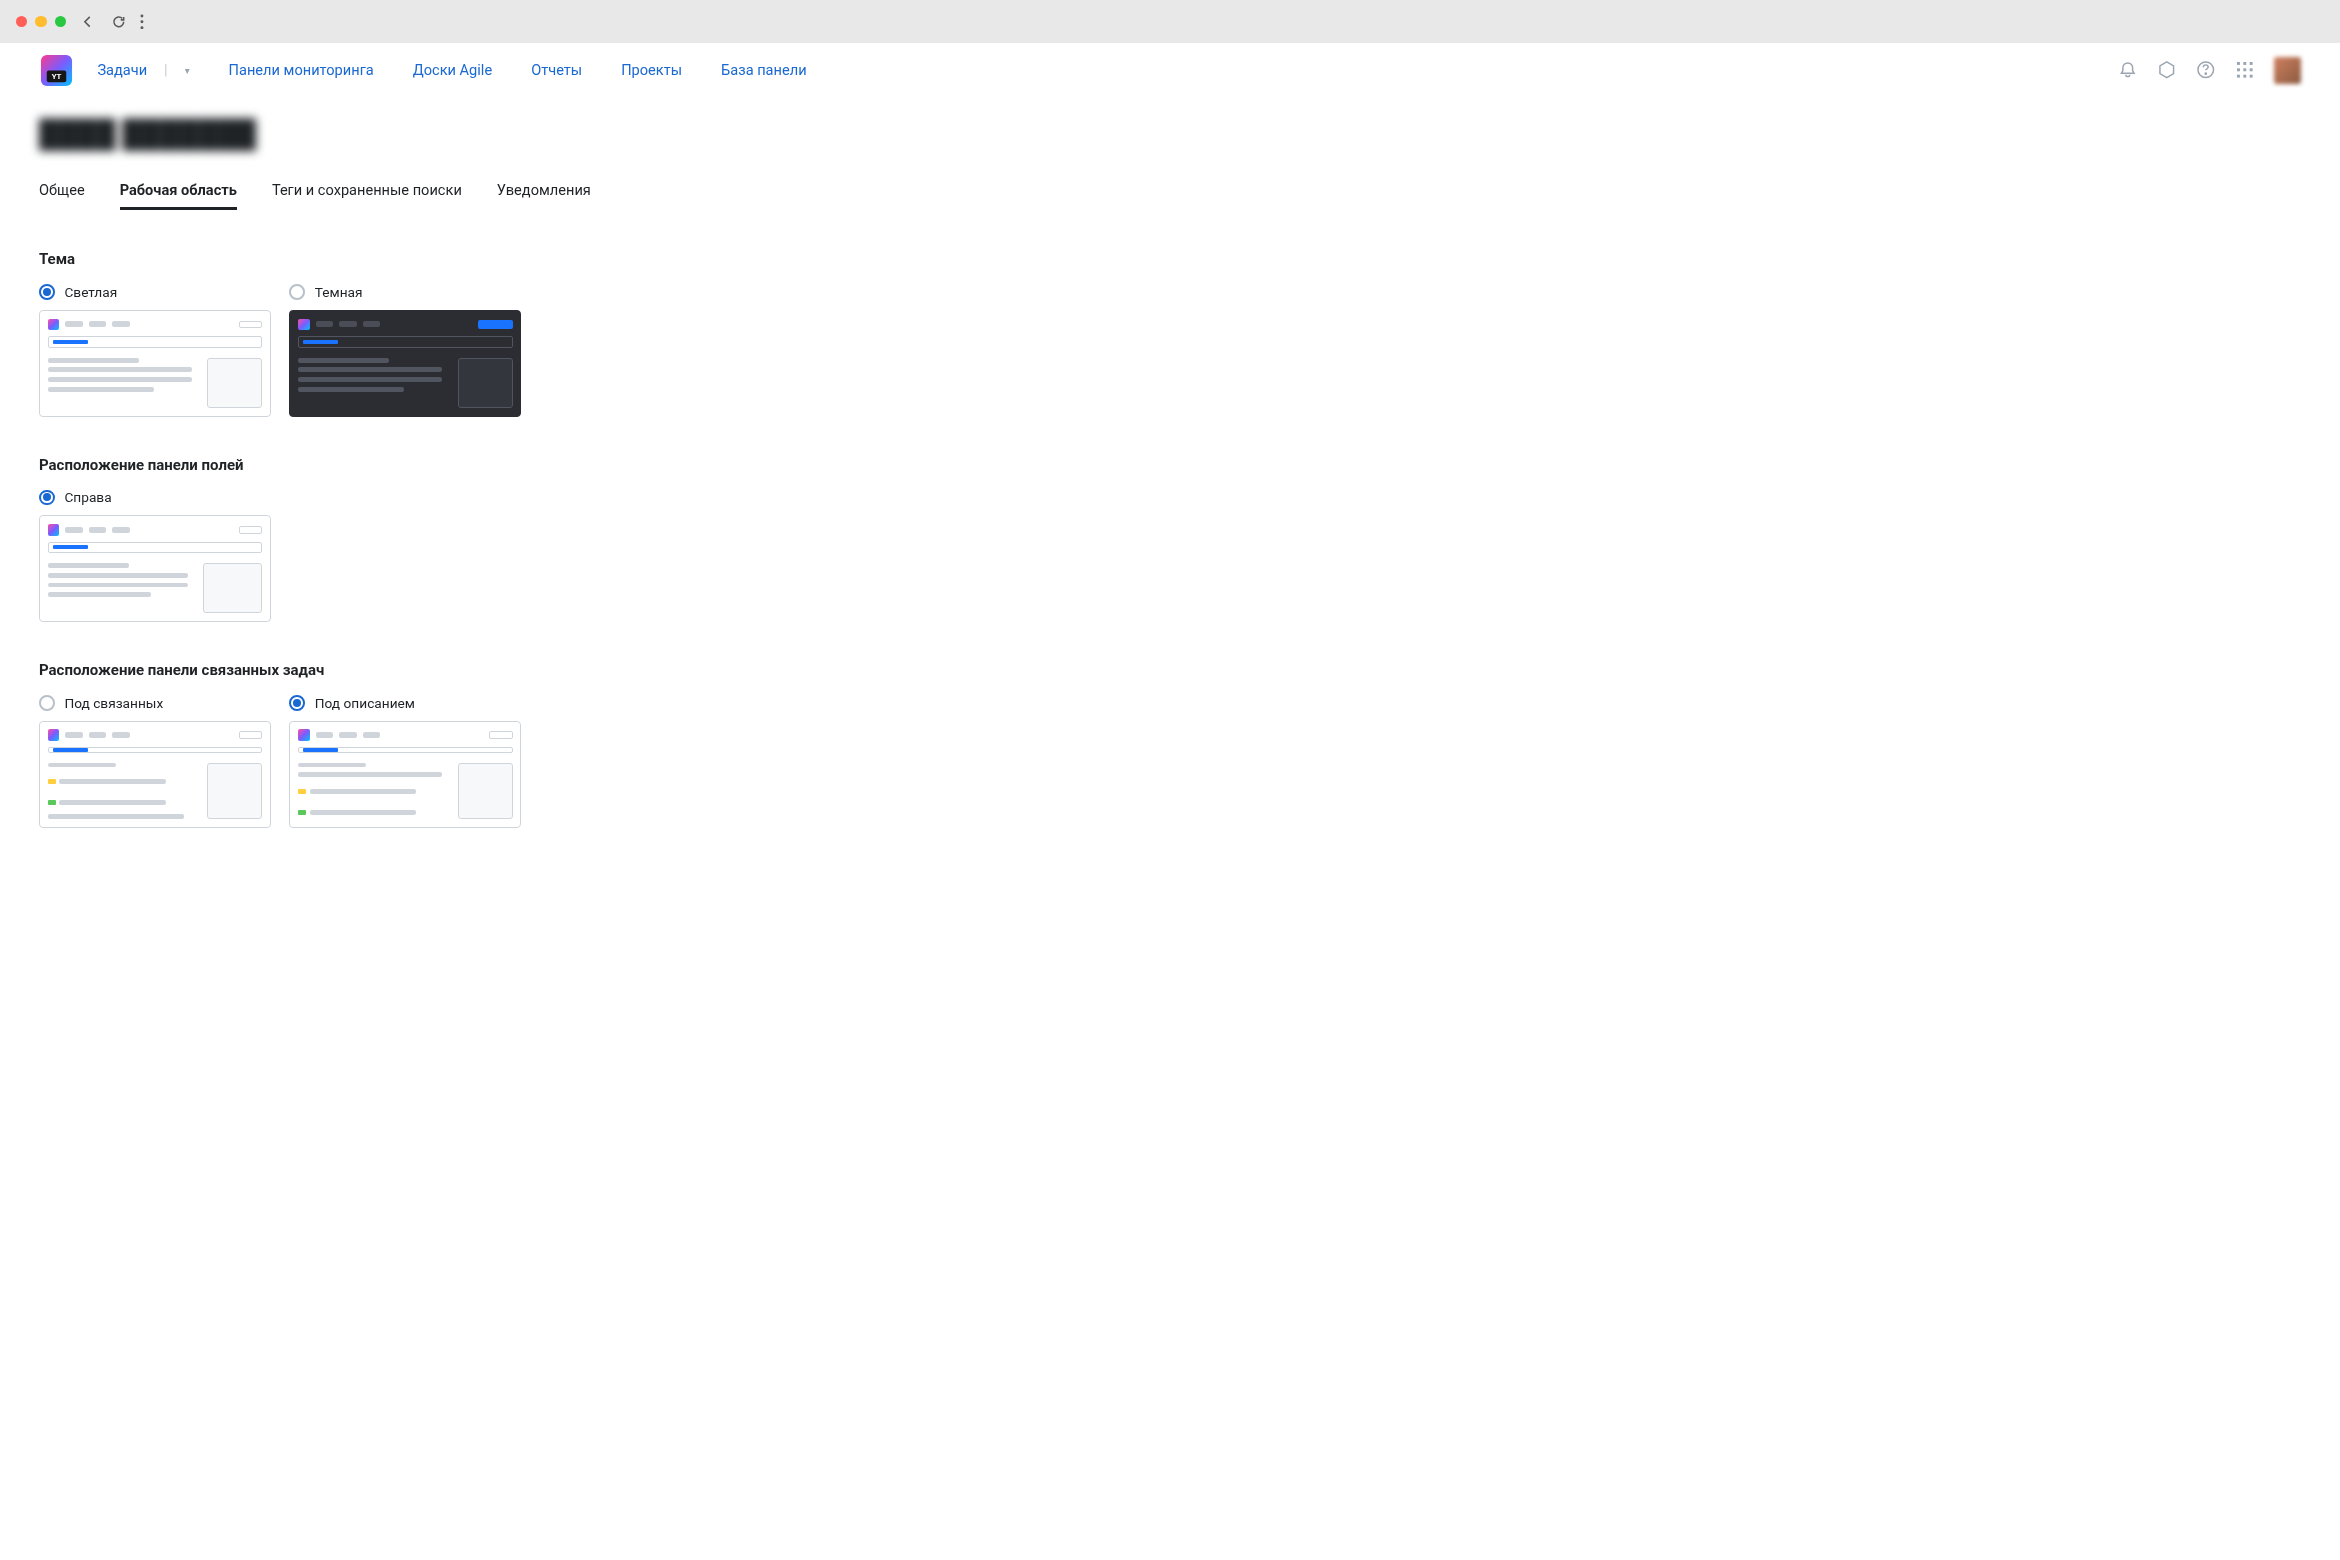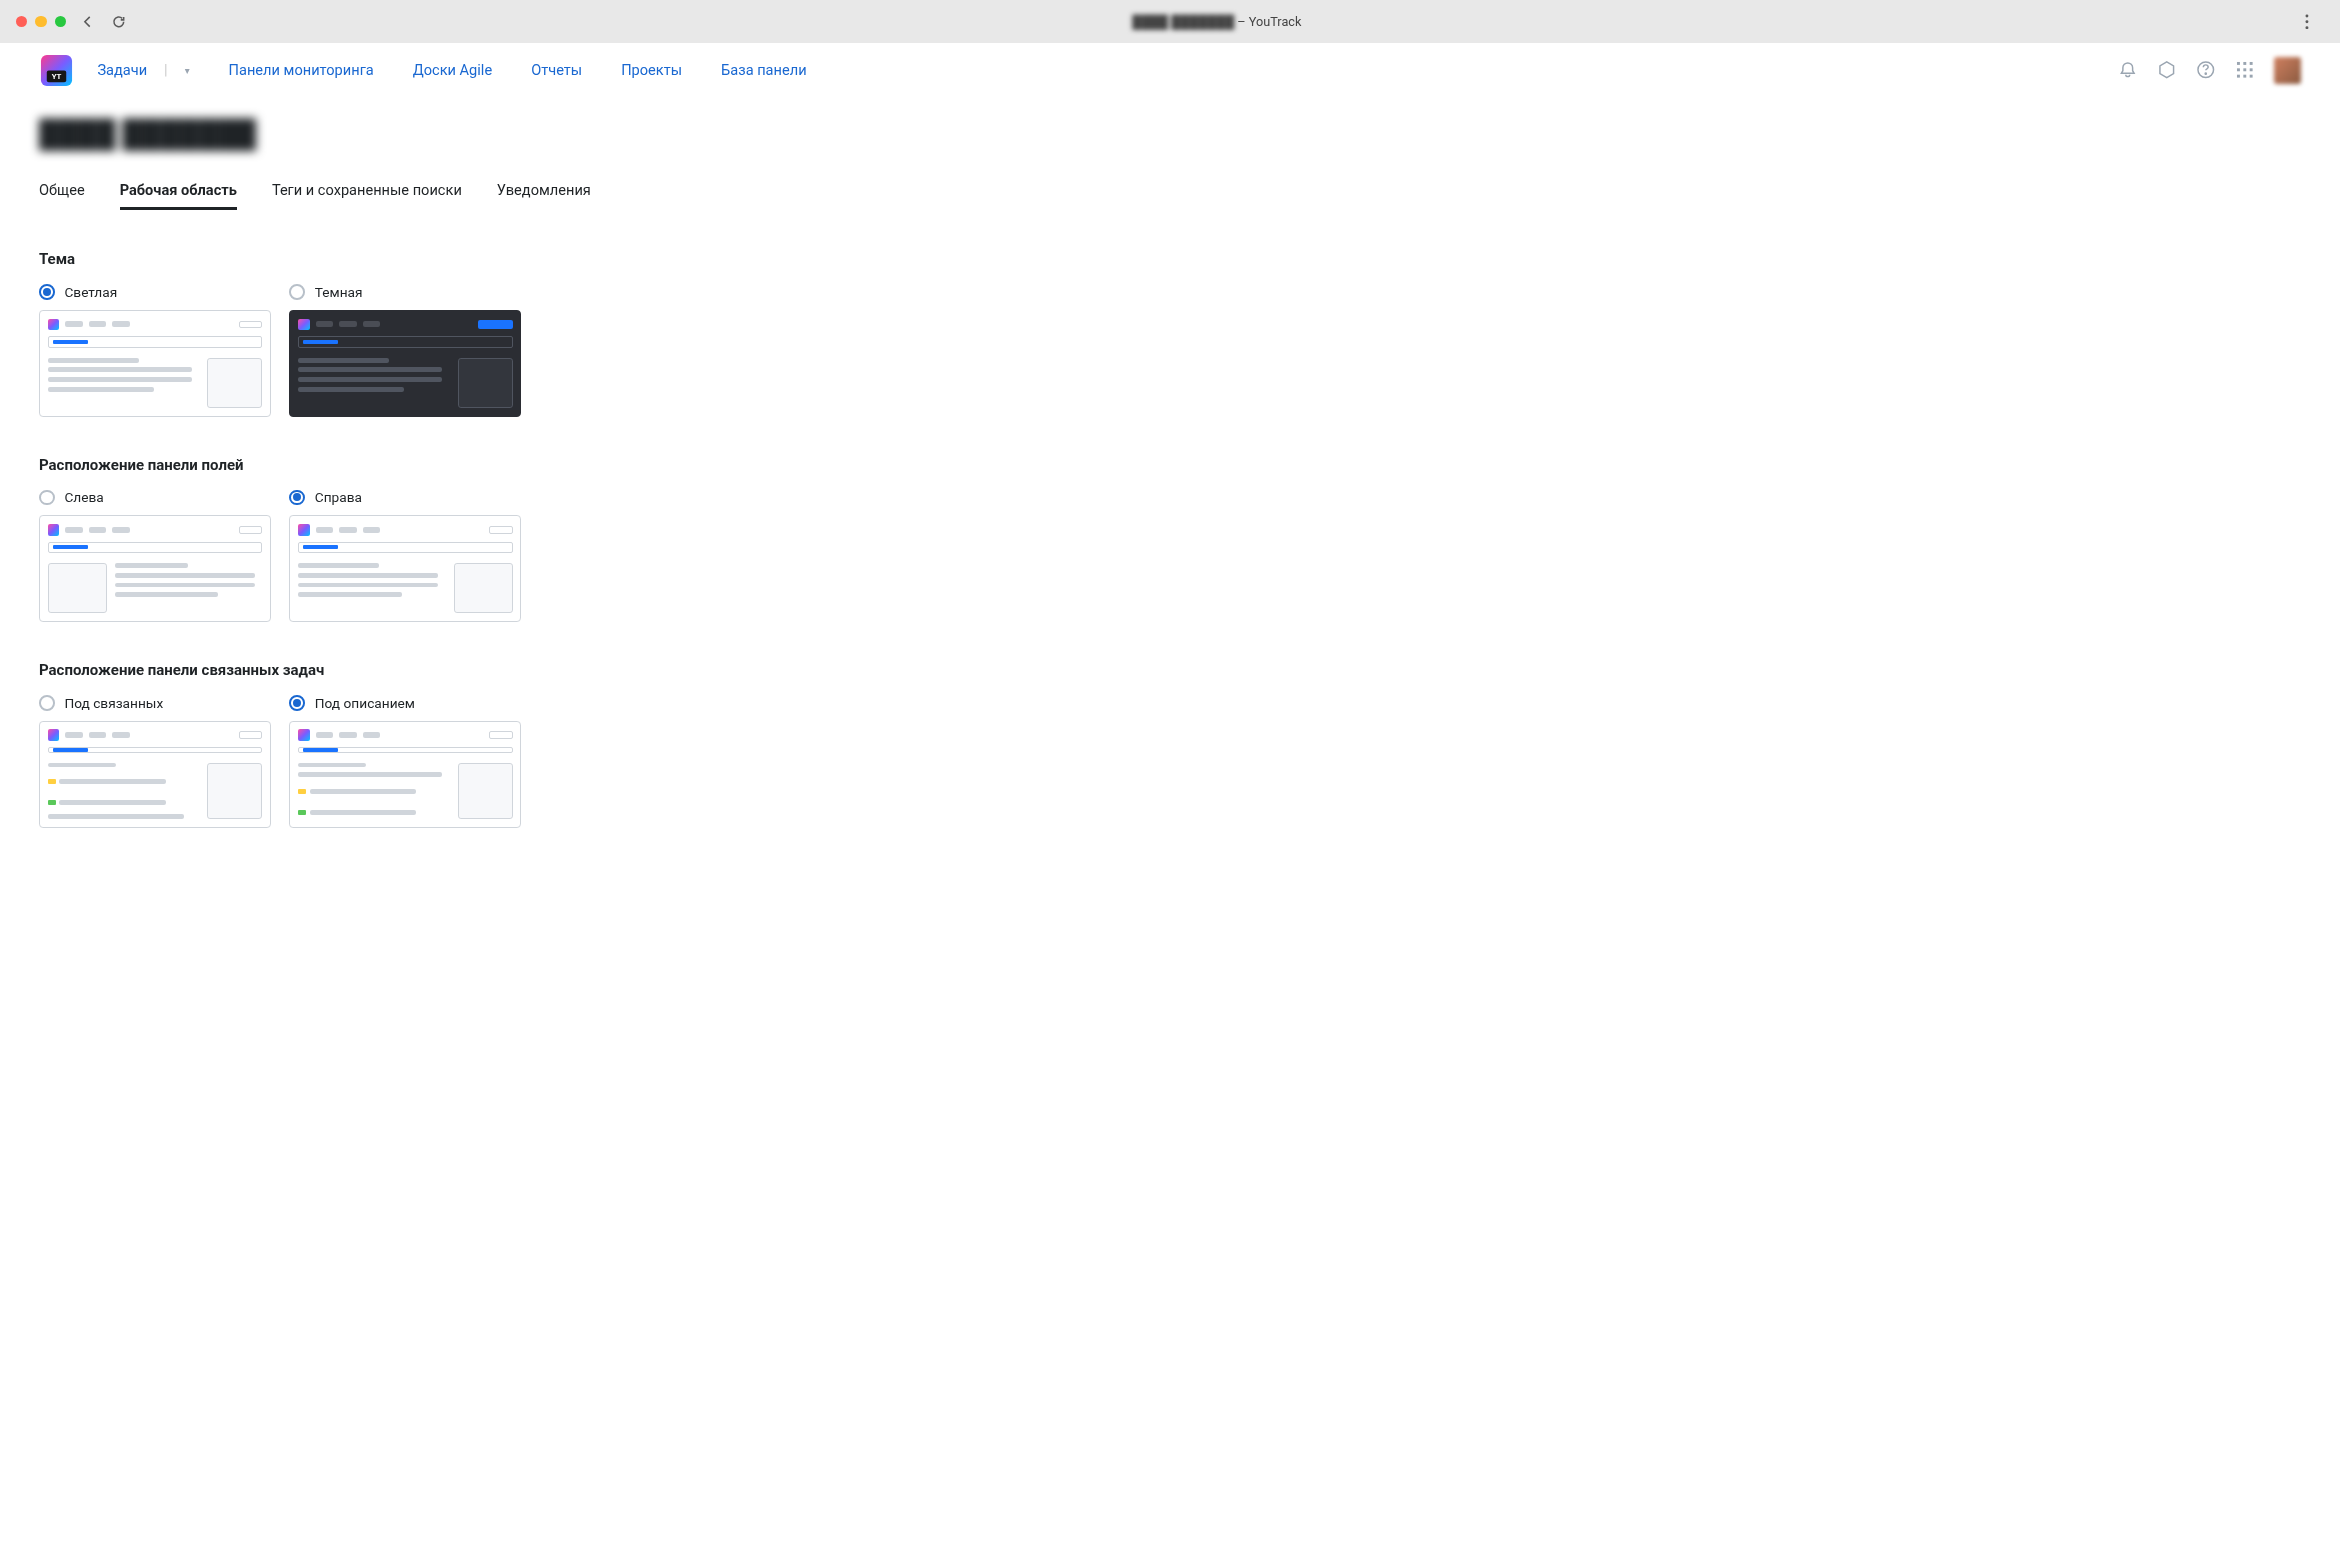--- a/index.html
+++ b/index.html
@@ -81,23 +81,20 @@
     <svg width="15.6" height="15.6" viewBox="0 0 16 16" fill="none" stroke="currentColor" stroke-width="1.6">
         <path d="M10 3 L5 8 L10 13"></path>
       </svg>
   </div>
   <div class="chrome-btn">
     <svg width="15.6" height="15.6" viewBox="0 0 16 16" fill="none" stroke="currentColor" stroke-width="1.6">
         <path d="M13 8a5 5 0 1 1-1.5-3.5"></path>
         <path d="M13 3v3h-3"></path>
       </svg>
   </div>
-  <div class="chrome-title">
-    <span class="blurred">████ ███████</span><span> – YouTrack</span>
-  </div>
   <div class="chrome-menu">
     <svg width="3.9" height="15.6" viewBox="0 0 4 16" fill="currentColor">
         <circle cx="2" cy="2" r="1.5"></circle>
         <circle cx="2" cy="8" r="1.5"></circle>
         <circle cx="2" cy="14" r="1.5"></circle>
       </svg>
   </div>
 </div>
 
 <div class="topnav">
@@ -243,47 +240,20 @@
       </div>
     </div>
   </div>
 
   
   <div class="section">
     <div class="section-title">Расположение панели полей</div>
     <div class="options-row">
       <div class="option-col">
         <div class="radio-row">
-          <div class="radio"></div>
-          <div class="radio-label">Слева</div>
-        </div>
-        <div class="preview">
-          <div class="pv-top">
-              <div class="pv-logo"></div>
-              <div class="pv-chip" style="width:17.6px"></div>
-              <div class="pv-chip" style="width:17.6px"></div>
-              <div class="pv-chip" style="width:17.6px"></div>
-              <div class="pv-box" style="width:23.4px;margin-left:auto"></div>
-            </div>
-          <div class="pv-search">
-              <div class="fill"></div>
-            </div>
-          <div class="pv-body">
-            <div class="pv-side" style="width:59px"></div>
-            <div class="pv-lines">
-                <div class="pv-line" style="width:50%"></div>
-                <div class="pv-line" style="width:95%"></div>
-                <div class="pv-line" style="width:95%"></div>
-                <div class="pv-line" style="width:70%"></div>
-              </div>
-          </div>
-        </div>
-      </div>
-      <div class="option-col">
-        <div class="radio-row">
           <div class="radio checked"></div>
           <div class="radio-label">Справа</div>
         </div>
         <div class="preview">
           <div class="pv-top">
               <div class="pv-logo"></div>
               <div class="pv-chip" style="width:17.6px"></div>
               <div class="pv-chip" style="width:17.6px"></div>
               <div class="pv-chip" style="width:17.6px"></div>
               <div class="pv-box" style="width:23.4px;margin-left:auto"></div>

